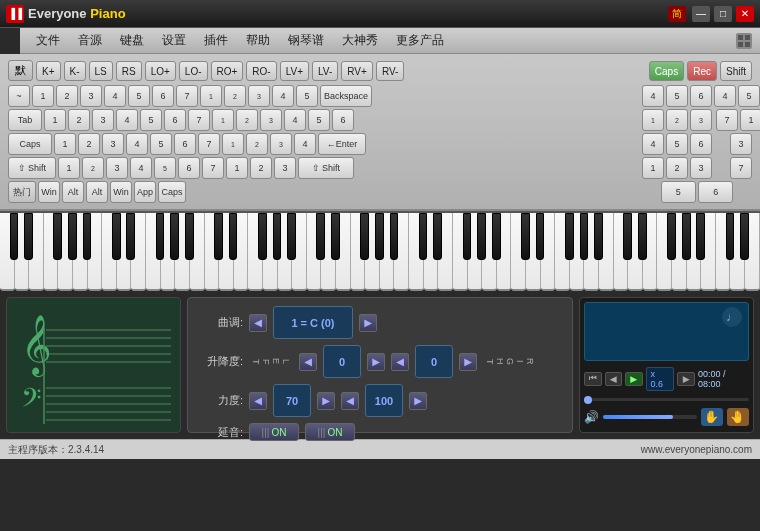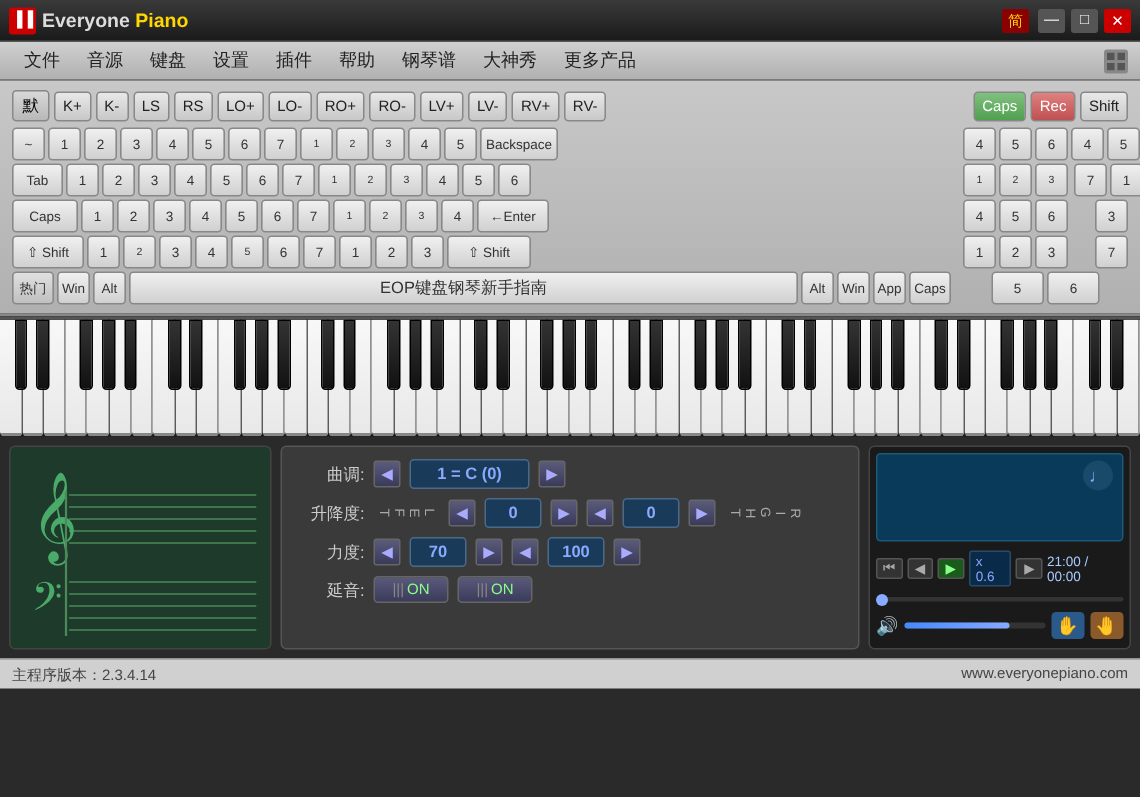--- a/index.html
+++ b/index.html
@@ -41,20 +41,21 @@
 
     
     #menubar {
       background: linear-gradient(to bottom, #d0d0d0, #b0b0b0);
       height: 26px;
       display: flex;
       align-items: center;
       padding: 0 8px;
       border-bottom: 1px solid #888;
       gap: 2px;
+      margin-left: 20px;
     }
     .menu-item {
       color: #222; font-size: 12px; padding: 2px 8px; cursor: pointer; border-radius: 2px;
     }
     .menu-separator { flex: 1; }
     .menu-grid-icon {
       width: 16px; height: 16px; background: #888; border-radius: 2px; display: flex; align-items: center; justify-content: center;
     }
 
     
@@ -179,21 +180,21 @@
       color: #ccc; font-size: 11px; width: 45px; text-align: right;
     }
     .ctrl-arrow {
       background: linear-gradient(to bottom, #5a5a7a, #3a3a5a);
       border: 1px solid #666; color: #aaf; font-size: 10px;
       width: 18px; height: 18px; cursor: pointer; border-radius: 2px;
       display: flex; align-items: center; justify-content: center;
     }
     .ctrl-value {
       background: #1a3a5a; color: #88aaff; font-size: 11px; font-weight: bold;
-      min-width: 80px; height: 20px; text-align: center; border-radius: 3px;
+      min-width: 80px; height: 33px; text-align: center; border-radius: 3px;
       border: 1px solid #4a6a8a; display: flex; align-items: center; justify-content: center;
     }
     .ctrl-value.small { min-width: 38px; }
     .ctrl-toggle {
       background: linear-gradient(to bottom, #5a5a7a, #3a3a5a);
       border: 1px solid #666; color: #88ff88; font-size: 10px;
       min-width: 50px; height: 18px; cursor: pointer; border-radius: 3px;
       display: flex; align-items: center; justify-content: center; gap: 2px;
     }
     .lr-label { color: #aaa; font-size: 9px; writing-mode: vertical-rl; text-align: center; padding: 0 2px; }
@@ -415,21 +416,20 @@
         <div class="key">1</div>
         <div class="key">2</div>
         <div class="key">3</div>
         <div class="key shift-r">⇧ Shift</div>
       </div>
 
       <div class="key-row">
         <div class="key special" style="font-size:9px;">热门</div>
         <div class="key" style="font-size:9px;">Win</div>
         <div class="key" style="font-size:9px;">Alt</div>
-        <div class="key space">EOP键盘钢琴新手指南</div>
         <div class="key" style="font-size:9px;">Alt</div>
         <div class="key" style="font-size:9px;">Win</div>
         <div class="key" style="font-size:9px;">App</div>
         <div class="key ctrl" style="font-size:9px;">Caps</div>
       </div>
     </div>
 
     <div id="key-numpad">
 
       <div class="numpad-row">
@@ -657,21 +657,21 @@
         <span style="color:#88aaff;font-size:12px;">♩</span>
       </div>
     </div>
 
     <div class="transport-controls">
       <div class="t-btn">⏮</div>
       <div class="t-btn">◀</div>
       <div class="t-btn active">▶</div>
       <div class="t-speed">x 0.6</div>
       <div class="t-btn">▶</div>
-      <div class="t-time">21:00 / 00:00</div>
+      <div class="t-time">00:00 / 08:00</div>
     </div>
 
     <div class="t-progress">
       <div class="t-progress-fill"></div>
       <div class="t-progress-dot"></div>
     </div>
 
     <div style="display:flex;align-items:center;gap:4px;padding:2px 0;">
       <div class="t-vol-icon">🔊</div>
       <div class="t-vol-bar">

